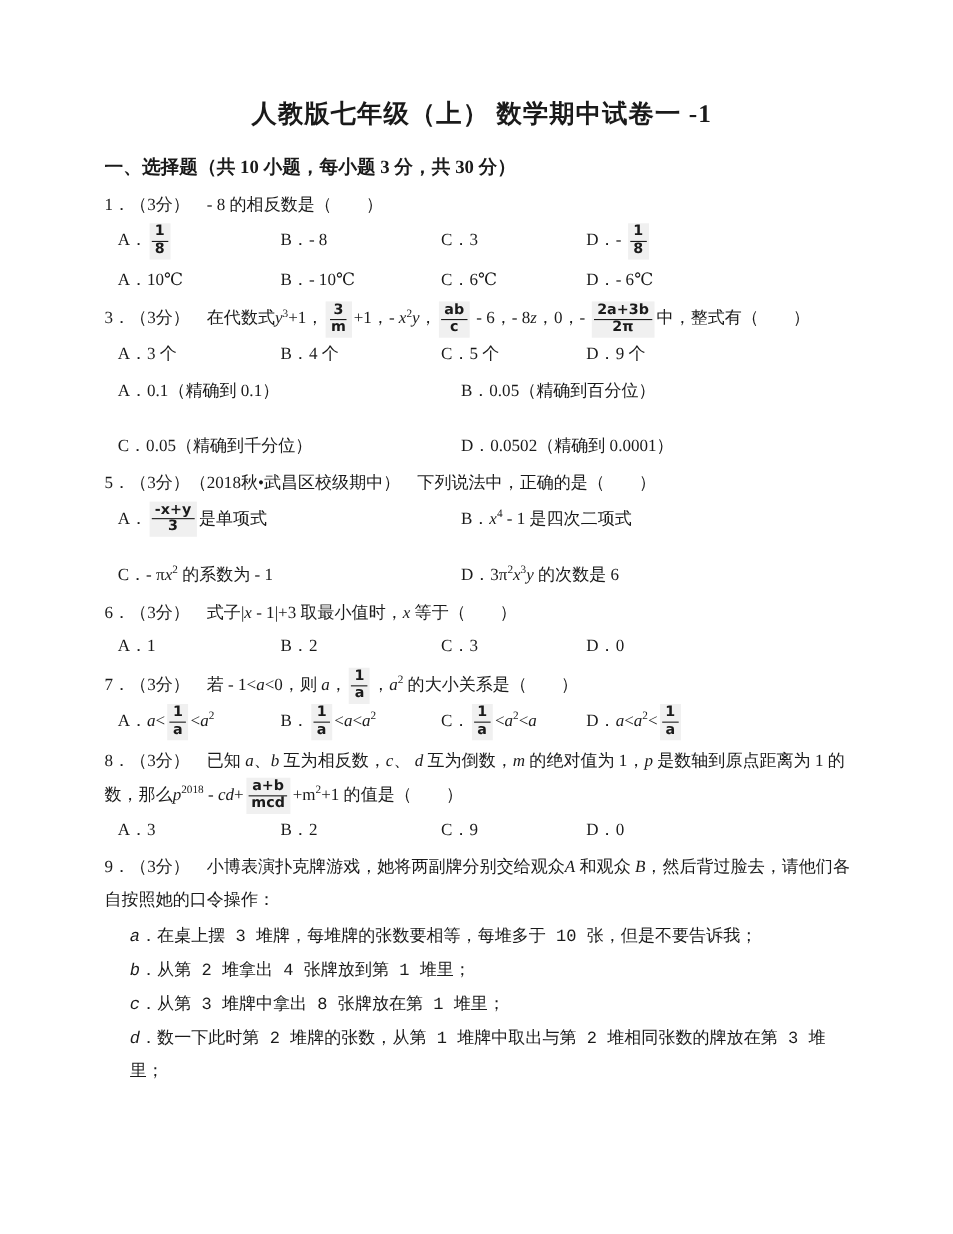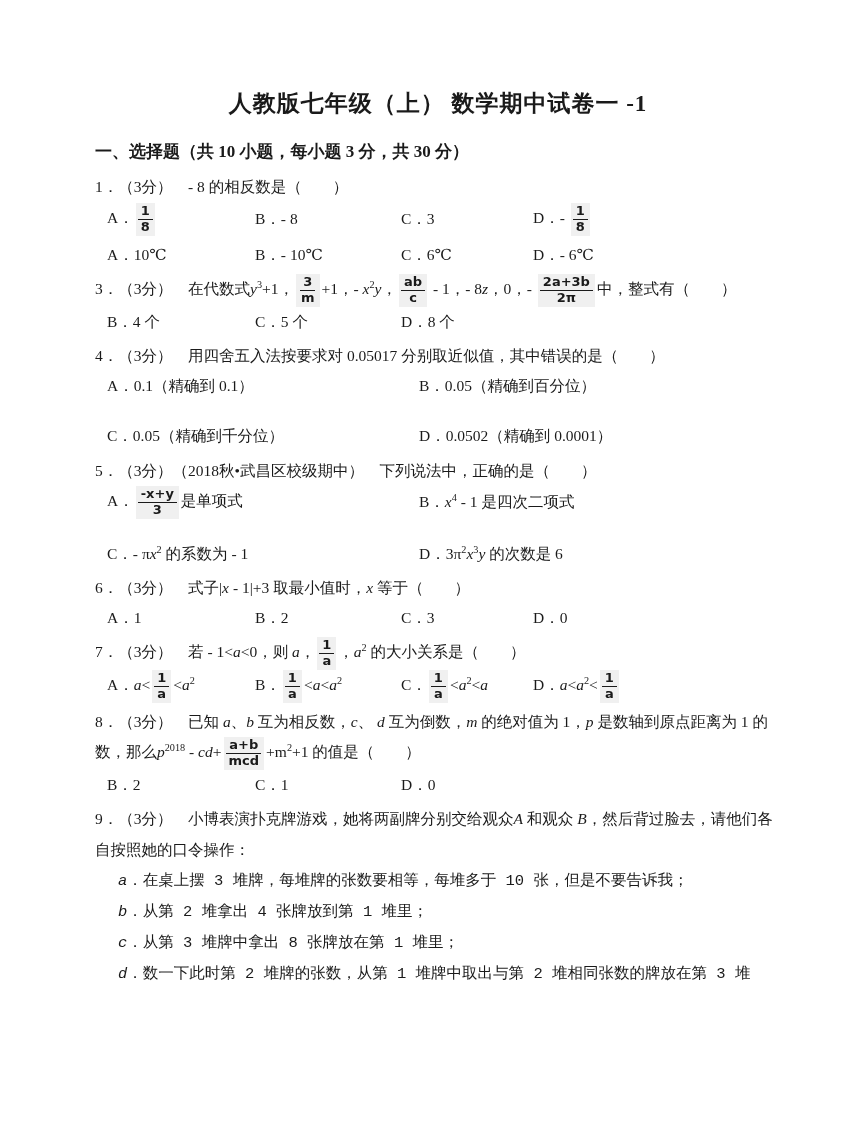--- a/index.html
+++ b/index.html
@@ -93,33 +93,33 @@
     </div>
   </section>
 
   <section class="question">
     <p class="stem"><span>3．（3分）　在代数式</span><span class="it">y</span><sup>3</sup><span>+1，</span><span class="frac">
           <span class="num">3</span>
           <span class="den">m</span>
         </span><span>+1，- </span><span class="it">x</span><sup>2</sup><span class="it">y</span><span>，</span><span class="frac">
           <span class="num">ab</span>
           <span class="den">c</span>
-        </span><span> - 1，- 8</span><span class="it">z</span><span>，0，- </span><span class="frac">
+        </span><span> - 6，- 8</span><span class="it">z</span><span>，0，- </span><span class="frac">
           <span class="num">2a+3b</span>
           <span class="den">2π</span>
         </span><span>中，整式有（　　）</span></p>
     <div class="options cols4">
+      <span class="opt"><span>A．3 个</span></span>
       <span class="opt"><span>B．4 个</span></span>
       <span class="opt"><span>C．5 个</span></span>
-      <span class="opt"><span>D．8 个</span></span>
+      <span class="opt"><span>D．9 个</span></span>
     </div>
   </section>
 
   <section class="question">
-    <p class="stem"><span>4．（3分）　用四舍五入法按要求对 0.05017 分别取近似值，其中错误的是（　　）</span></p>
     <div class="options cols2">
       <span class="opt"><span>A．0.1（精确到 0.1）</span></span>
       <span class="opt"><span>B．0.05（精确到百分位）</span></span>
       <span class="opt"><span>C．0.05（精确到千分位）</span></span>
       <span class="opt"><span>D．0.0502（精确到 0.0001）</span></span>
     </div>
   </section>
 
   <section class="question">
     <p class="stem"><span>5．（3分）（2018秋•武昌区校级期中）　下列说法中，正确的是（　　）</span></p>
@@ -168,22 +168,23 @@
           </span></span>
     </div>
   </section>
 
   <section class="question">
     <p class="stem"><span>8．（3分）　已知 </span><span class="it">a</span><span>、</span><span class="it">b</span><span> 互为相反数，</span><span class="it">c</span><span>、 </span><span class="it">d</span><span> 互为倒数，</span><span class="it">m</span><span> 的绝对值为 1，</span><span class="it">p</span><span> 是数轴到原点距离为 1 的数，那么</span><span class="it">p</span><sup>2018</sup><span> - </span><span class="it">cd</span><span>+</span><span class="frac">
           <span class="num">a+b</span>
           <span class="den">mcd</span>
         </span><span>+m</span><sup>2</sup><span>+1 的值是（　　）</span></p>
     <div class="options cols4">
+      <span class="opt"><span>A．3</span></span>
       <span class="opt"><span>B．2</span></span>
-      <span class="opt"><span>C．1</span></span>
+      <span class="opt"><span>C．9</span></span>
       <span class="opt"><span>D．0</span></span>
     </div>
   </section>
 
   <section class="question">
     <p class="stem"><span>9．（3分）　小博表演扑克牌游戏，她将两副牌分别交给观众</span><span class="it">A</span><span> 和观众 </span><span class="it">B</span><span>，然后背过脸去，请他们各自按照她的口令操作：</span></p>
     <p class="subline"><span class="it">a</span><span>．在桌上摆 3 堆牌，每堆牌的张数要相等，每堆多于 10 张，但是不要告诉我；</span></p>
     <p class="subline"><span class="it">b</span><span>．从第 2 堆拿出 4 张牌放到第 1 堆里；</span></p>
     <p class="subline"><span class="it">c</span><span>．从第 3 堆牌中拿出 8 张牌放在第 1 堆里；</span></p>
     <p class="subline"><span class="it">d</span><span>．数一下此时第 2 堆牌的张数，从第 1 堆牌中取出与第 2 堆相同张数的牌放在第 3 堆里；</span></p>

